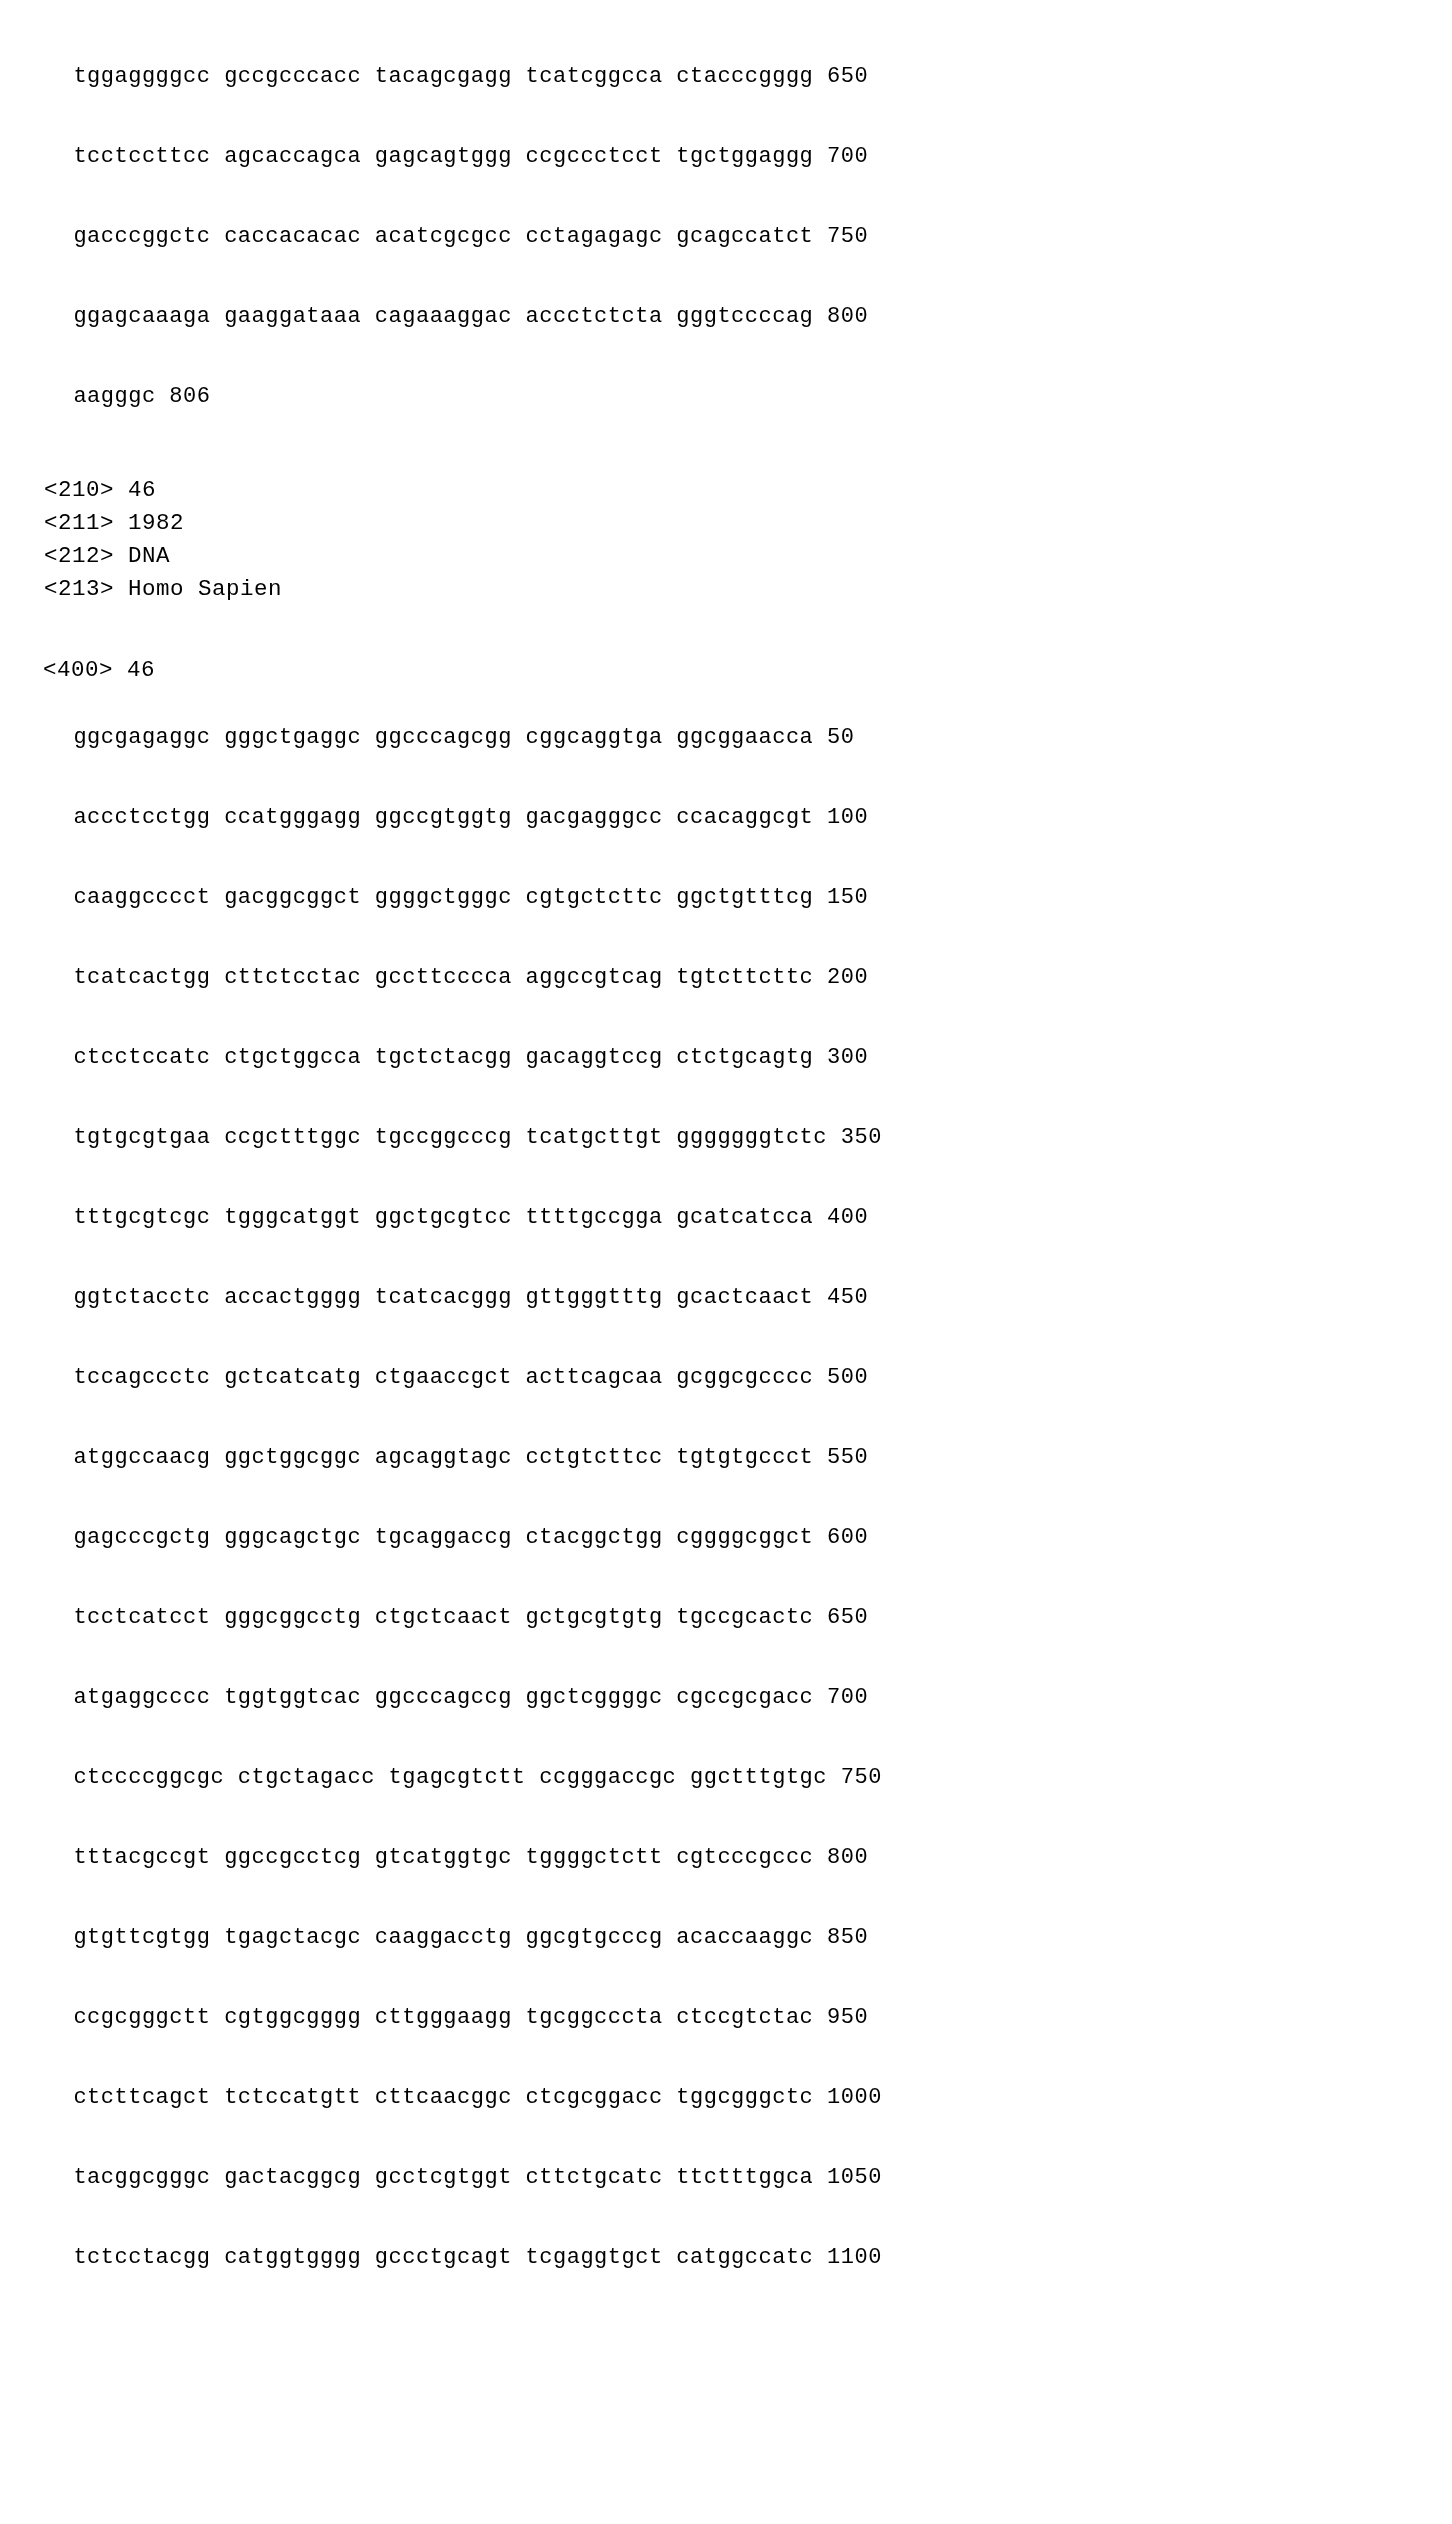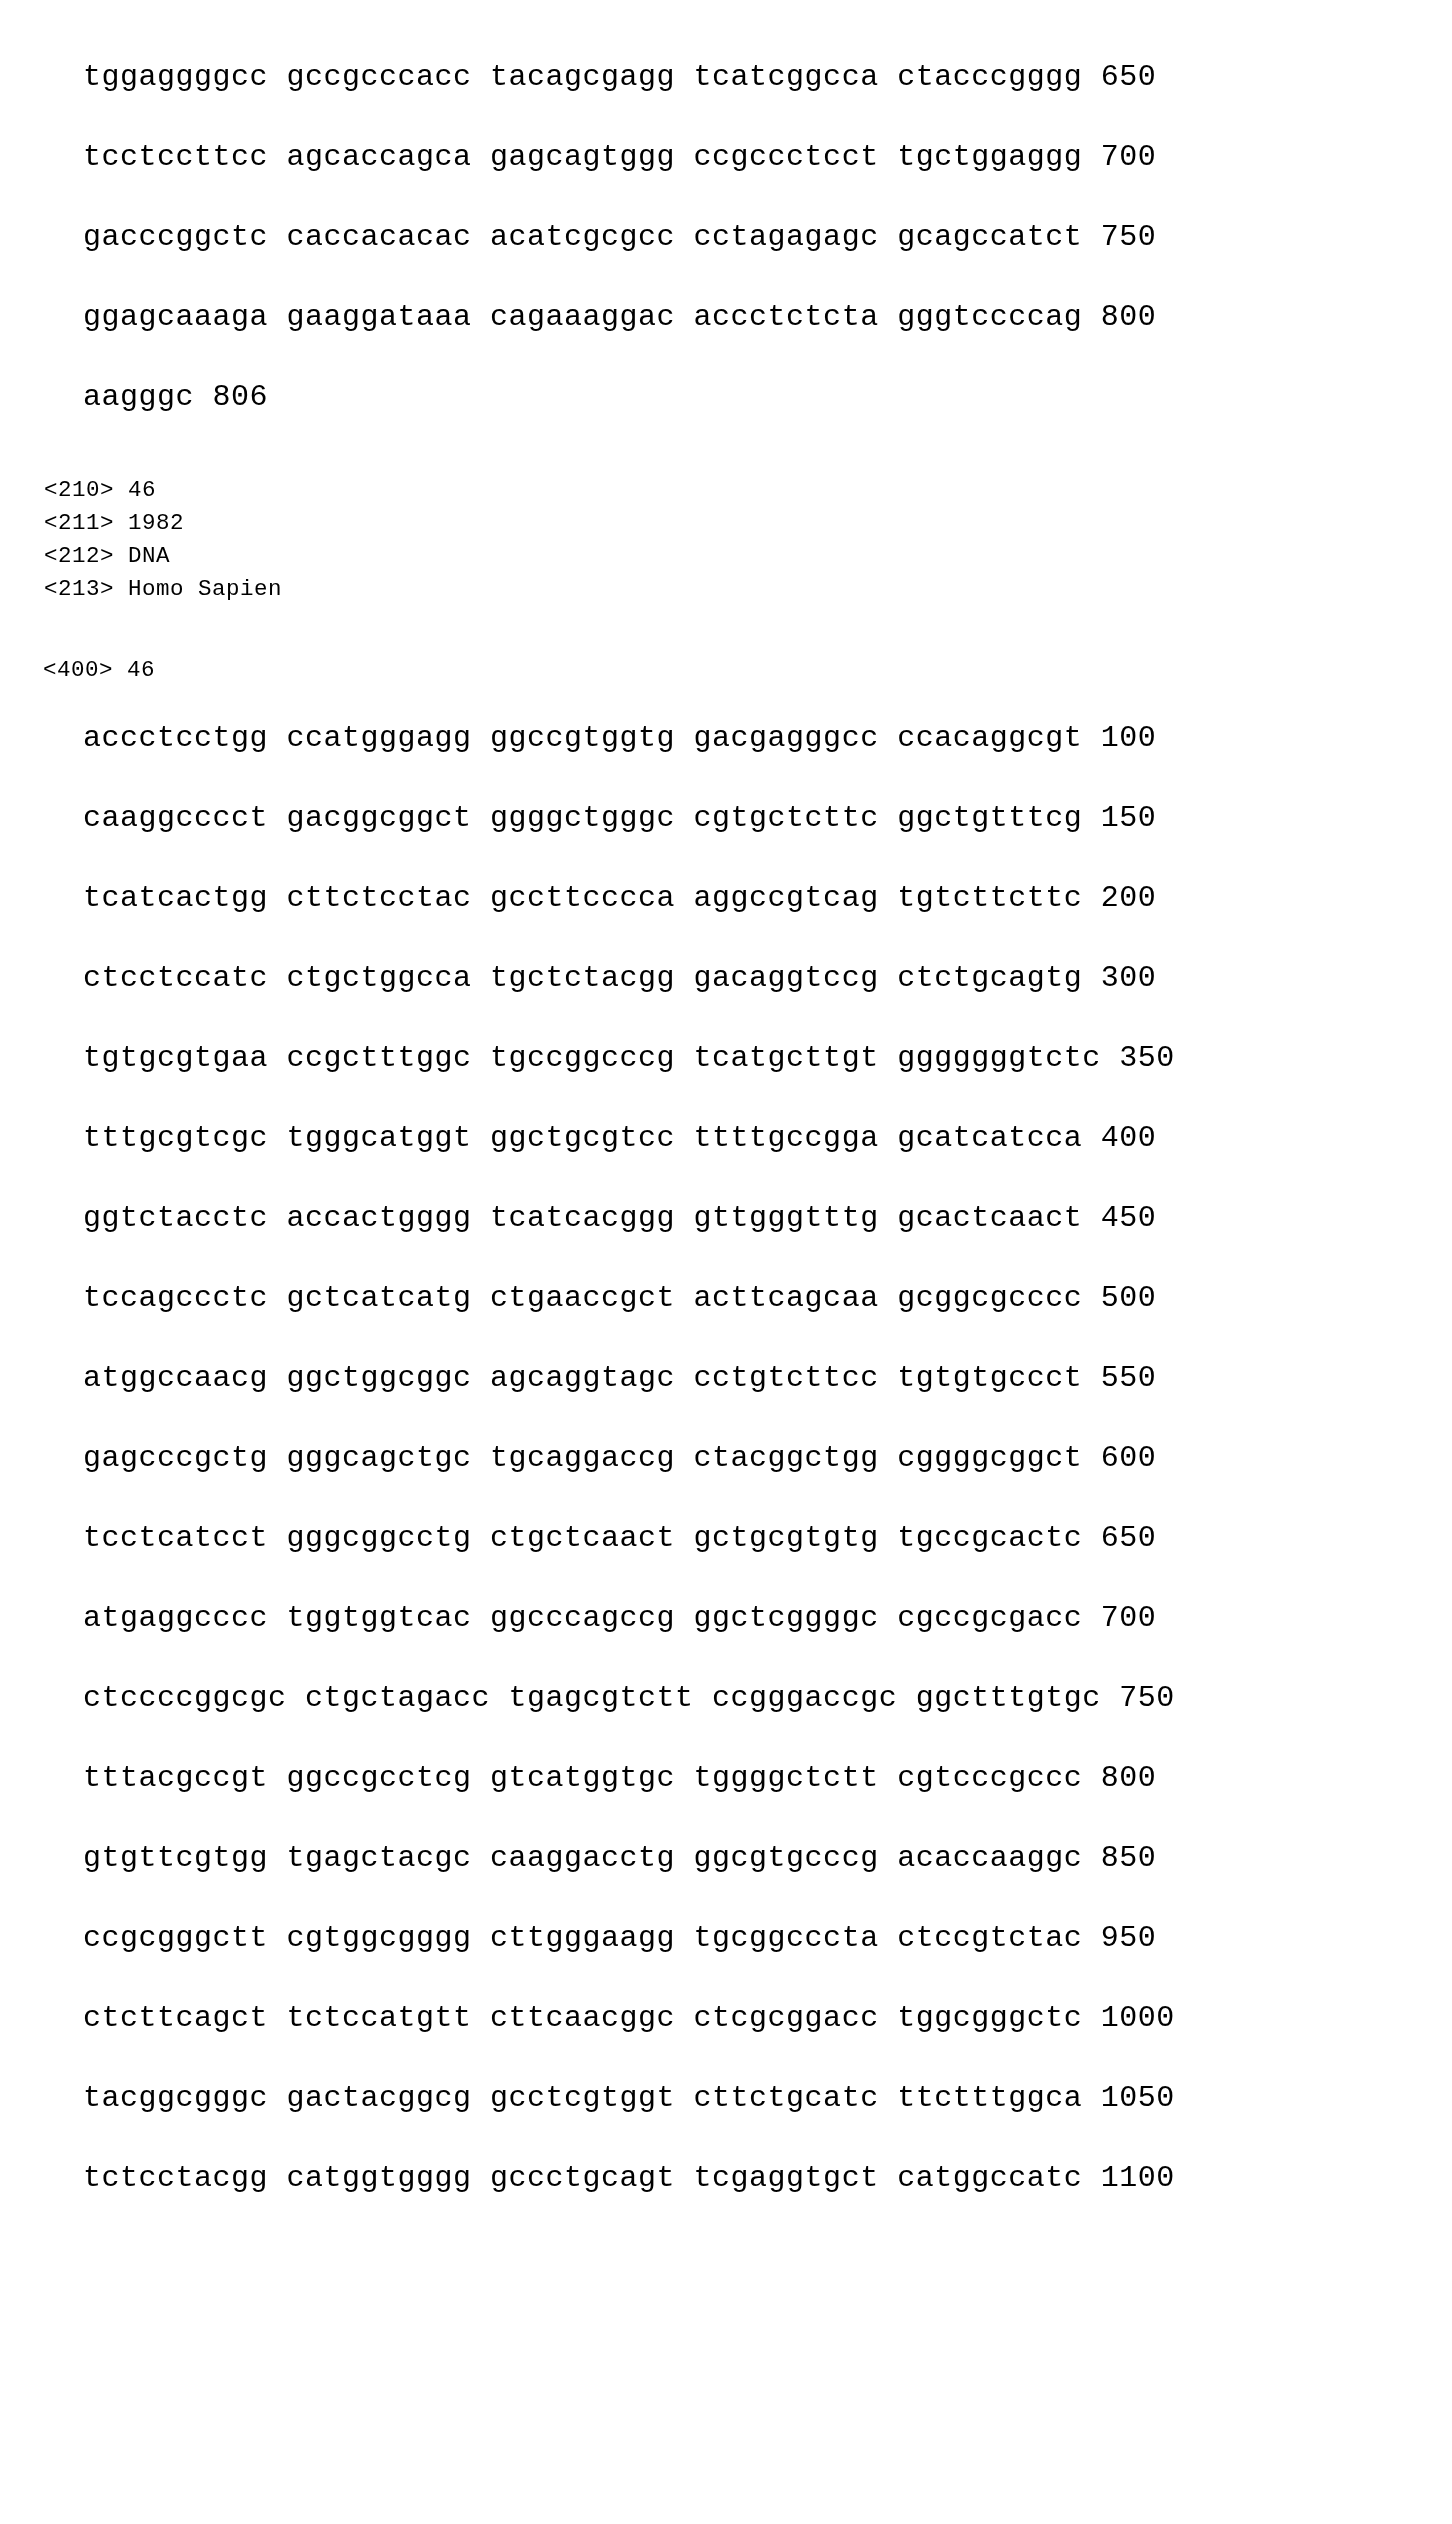--- a/index.html
+++ b/index.html
@@ -18,21 +18,21 @@
     min-height: 2525px;
     box-sizing: border-box;
     padding: 37px 0 0 0;
     position: relative;
   }
   .seq-block {
     margin: 0;
     padding: 0;
   }
   .seq-line {
-    font-size: 30px;
+    font-size: 22px;
     line-height: 80px;
     letter-spacing: 0.5px;
     white-space: pre;
     padding-left: 46px;
   }
   .hdr-block {
     margin-top: 16.5px;
     margin-bottom: 0;
   }
   .hdr-line {
@@ -72,20 +72,21 @@
     <div class="hdr-line">&lt;211&gt; 1982</div>
     <div class="hdr-line">&lt;212&gt; DNA</div>
     <div class="hdr-line">&lt;213&gt; Homo Sapien</div>
   </div>
 
   <div class="gap-med"></div>
 
   <div class="seq-start">&lt;400&gt; 46</div>
 
   <div class="seq-block">
+    <div class="seq-line">  ggcgagaggc gggctgaggc ggcccagcgg cggcaggtga ggcggaacca 50</div>
     <div class="seq-line">  accctcctgg ccatgggagg ggccgtggtg gacgagggcc ccacaggcgt 100</div>
     <div class="seq-line">  caaggcccct gacggcggct ggggctgggc cgtgctcttc ggctgtttcg 150</div>
     <div class="seq-line">  tcatcactgg cttctcctac gccttcccca aggccgtcag tgtcttcttc 200</div>
     <div class="seq-line">  ctcctccatc ctgctggcca tgctctacgg gacaggtccg ctctgcagtg 300</div>
     <div class="seq-line">  tgtgcgtgaa ccgctttggc tgccggcccg tcatgcttgt gggggggtctc 350</div>
     <div class="seq-line">  tttgcgtcgc tgggcatggt ggctgcgtcc ttttgccgga gcatcatcca 400</div>
     <div class="seq-line">  ggtctacctc accactgggg tcatcacggg gttgggtttg gcactcaact 450</div>
     <div class="seq-line">  tccagccctc gctcatcatg ctgaaccgct acttcagcaa gcggcgcccc 500</div>
     <div class="seq-line">  atggccaacg ggctggcggc agcaggtagc cctgtcttcc tgtgtgccct 550</div>
     <div class="seq-line">  gagcccgctg gggcagctgc tgcaggaccg ctacggctgg cggggcggct 600</div>

